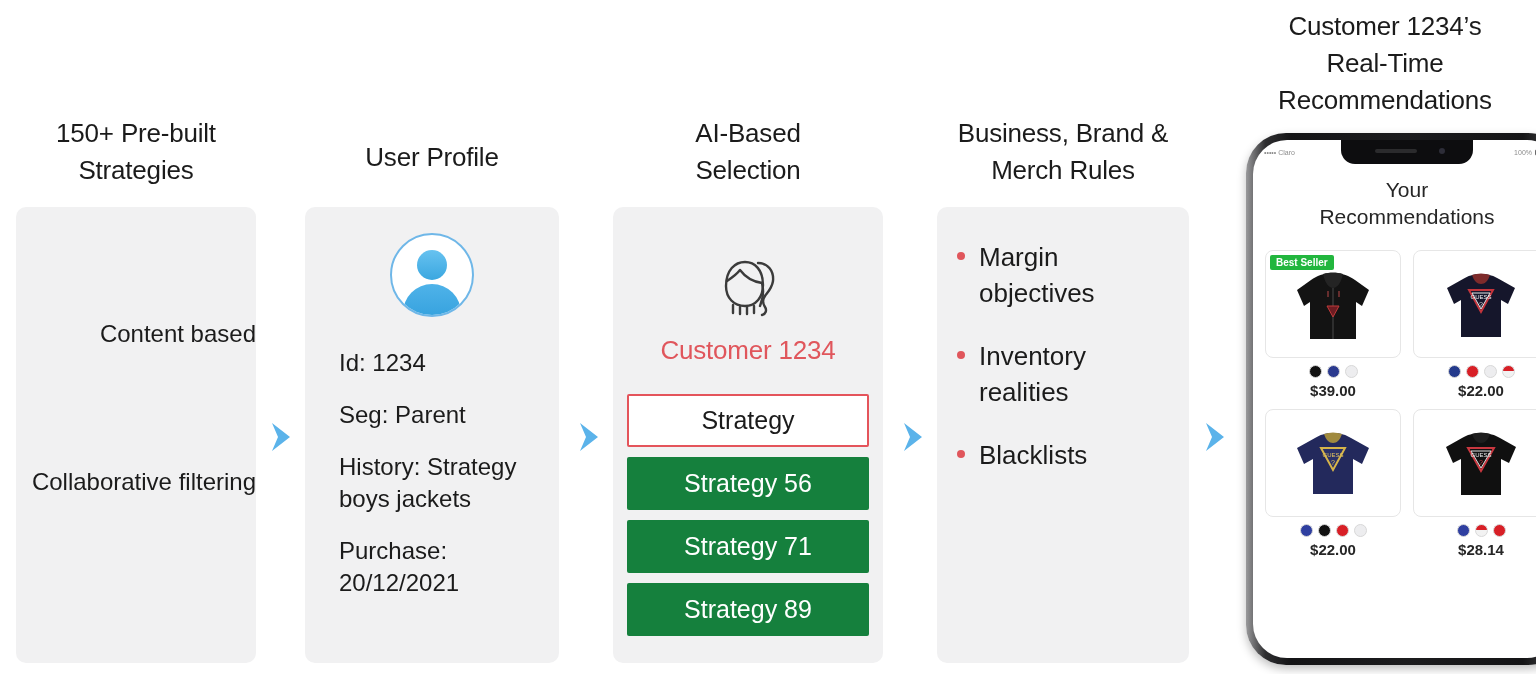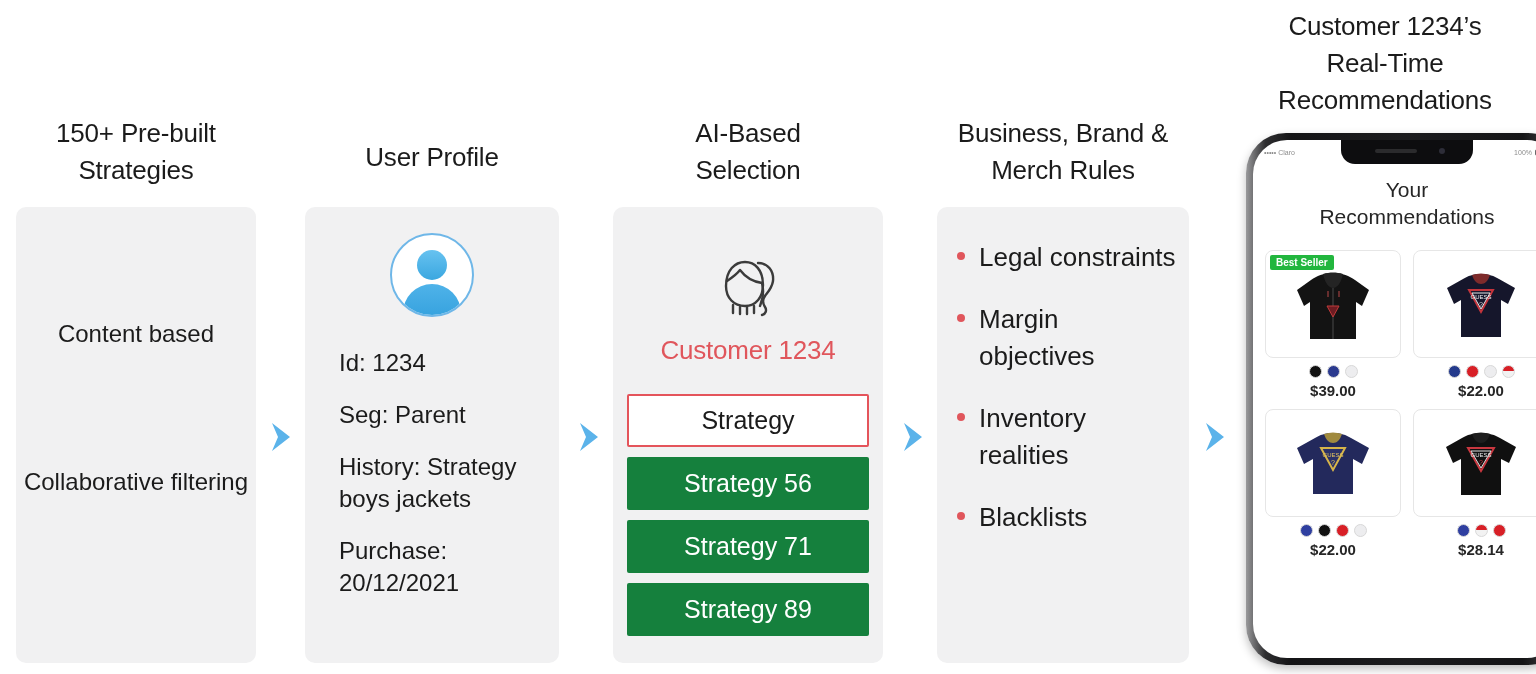--- a/index.html
+++ b/index.html
@@ -40,21 +40,21 @@
     width: 34px; height: 44px;
     top: 415px;
   }
   .arrow svg { display:block; width:100%; height:100%; }
 
   
   #col1 { left: 16px; width: 240px; padding-left: 15px; }
   #col1 .col-title { top: 115px; }
   .c1-line {
     position: absolute; left: 0; width: 100%;
-    text-align: center;
+    text-align: right;
     font-size: 24px; line-height: 1.45; color: #1b1b1b;
   }
   #c1-content { top: 110px; }
   #c1-collab { top: 258px; }
 
   
   #col2 { left: 305px; width: 254px; }
   #col2 .col-title { top: 139px; }
   .avatar {
     position: absolute;
@@ -320,24 +320,20 @@
     </svg>
 </div>
 
 <div class="col" id="col4">
   <div class="col-title">
     <span>Business, Brand &amp;</span><br>
     <span>Merch Rules</span>
   </div>
   <div class="card">
     <div class="rules">
-      <div class="rule">
-        <span class="bullet"></span>
-        <span class="rule-text">Legal constraints</span>
-      </div>
       <div class="rule">
         <span class="bullet"></span>
         <span class="rule-text">Margin objectives</span>
       </div>
       <div class="rule">
         <span class="bullet"></span>
         <span class="rule-text">Inventory realities</span>
       </div>
       <div class="rule">
         <span class="bullet"></span>

